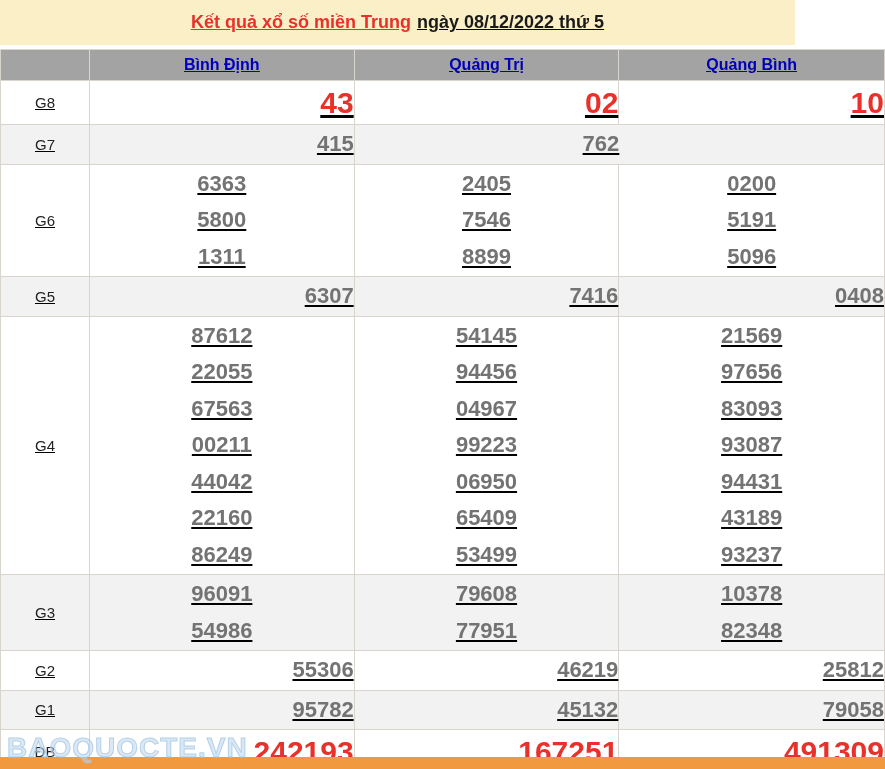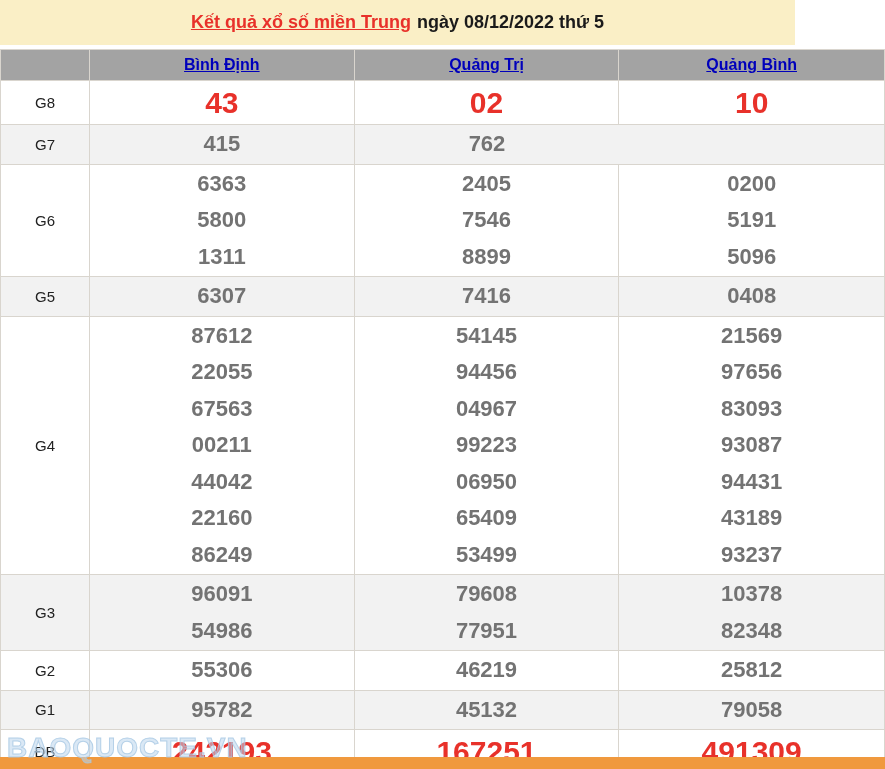--- a/index.html
+++ b/index.html
@@ -2,21 +2,21 @@
 <html><head>
 <meta charset="utf-8">
 <style>
   * { margin: 0; padding: 0; box-sizing: border-box; }
   html, body {
     width: 885px; height: 769px;
     background: #ffffff;
     font-family: "Liberation Sans", sans-serif;
     overflow: hidden;
   }
-  .page { position: relative; width: 795px; height: 769px; }
+  .page { position: relative; width: 795px; height: 769px; text-decoration: underline; }
 
   
   .title-bar {
     height: 45px;
     background: #FAEFC6;
     display: flex; align-items: center; justify-content: center;
     font-size: 18px; font-weight: bold; color: #1a1a1a;
     gap: 6px;
   }
   .title-bar a.title-link {
@@ -57,21 +57,21 @@
     align-items: center; justify-content: center;
     padding: 1px 0;
   }
   .num {
     font-size: 22px; font-weight: bold; color: #737373;
     line-height: 36.5px; text-align: center; white-space: nowrap;
   }
   .trow.highlight .num {
     color: #E8312A; font-size: 30px; line-height: 40px;
   }
-  .trow.single .num-cell { min-height: 37px; }
+  .trow.single .num-cell { min-height: 37px; align-items: flex-end; }
   .trow.highlight.single .num-cell { min-height: 43px; }
 
   
   .watermark {
     position: absolute;
     left: 7px; top: 732px;
     font-size: 28px; font-weight: bold; letter-spacing: 1px;
     color: rgba(188, 214, 236, 0.55);
     -webkit-text-stroke: 1px rgba(168, 200, 228, 0.8);
     pointer-events: none;

